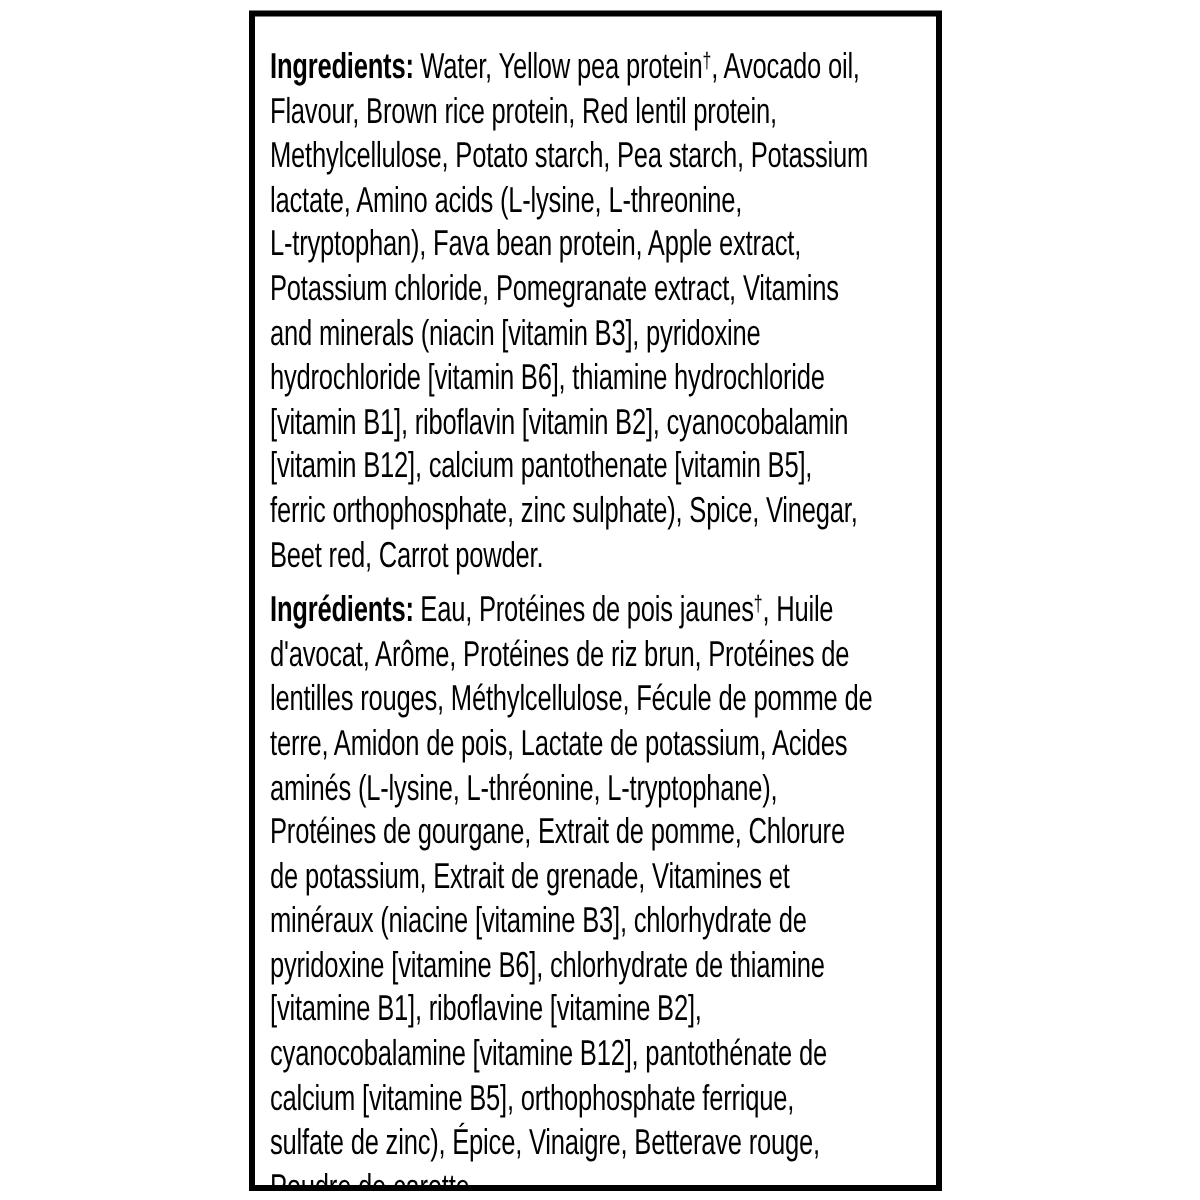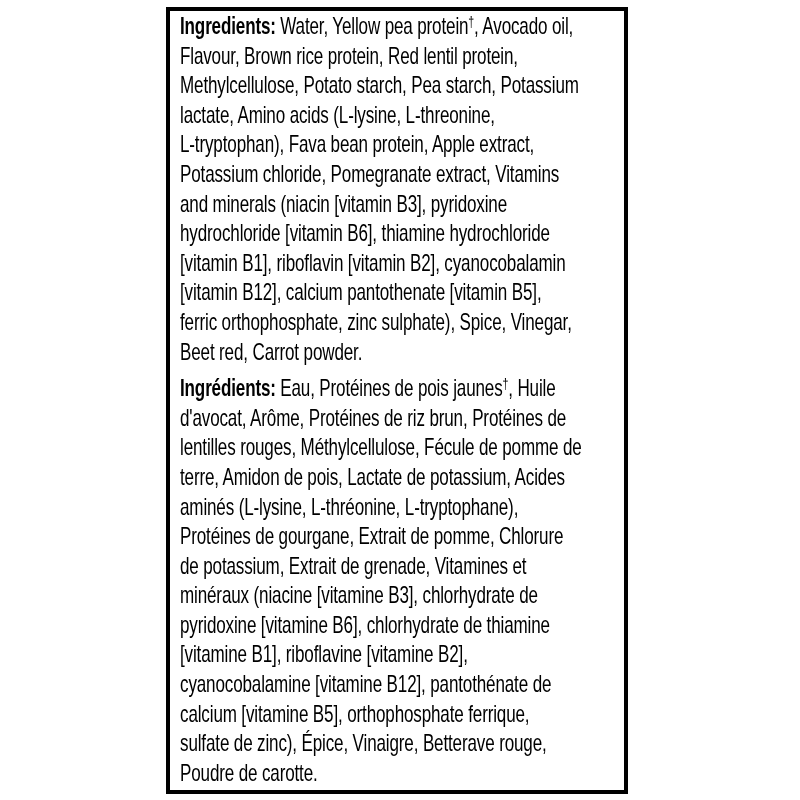--- a/index.html
+++ b/index.html
@@ -18,21 +18,21 @@
   }
   .panel {
     position: absolute;
     left: 166px;
     top: 7px;
     width: 462px;
     height: 787px;
     box-sizing: border-box;
     border: 4px solid #000000;
     background: #ffffff;
-    padding: 0 0 0 10px;
+    padding: 19px 0 0 10px;
     overflow: hidden;
   }
   .para {
     margin: 0;
     font-size: 24px;
     line-height: 29.6px;
     color: #000000;
     white-space: nowrap;
     width: 660px;
     transform: scaleX(0.71);

